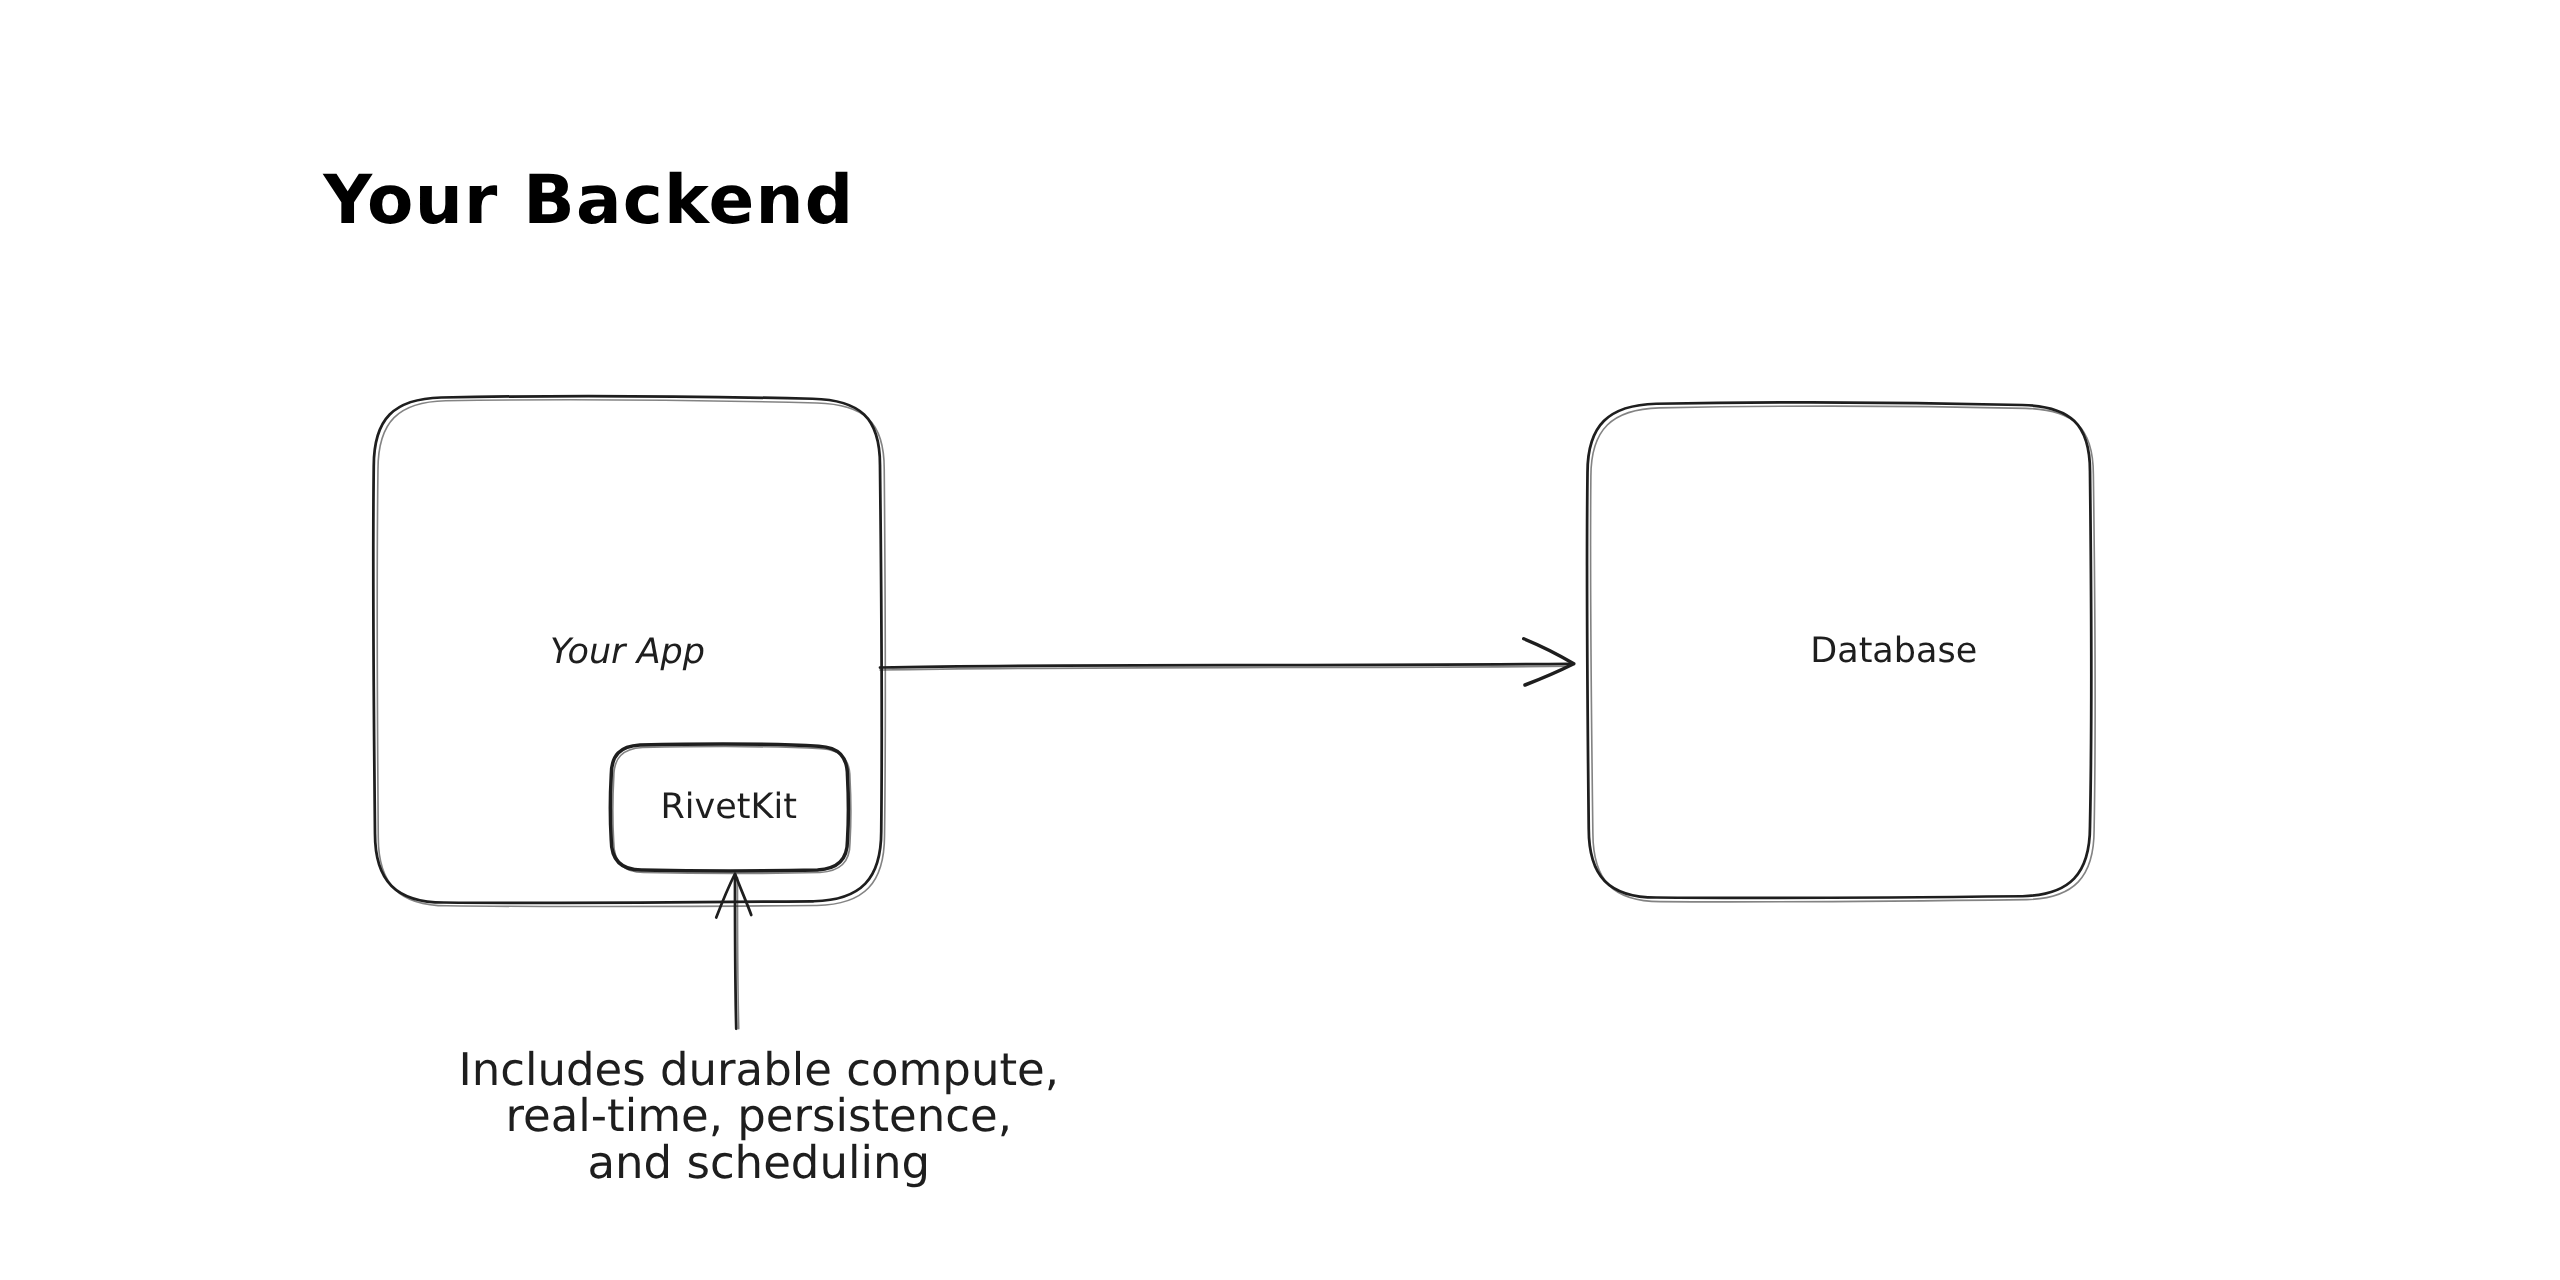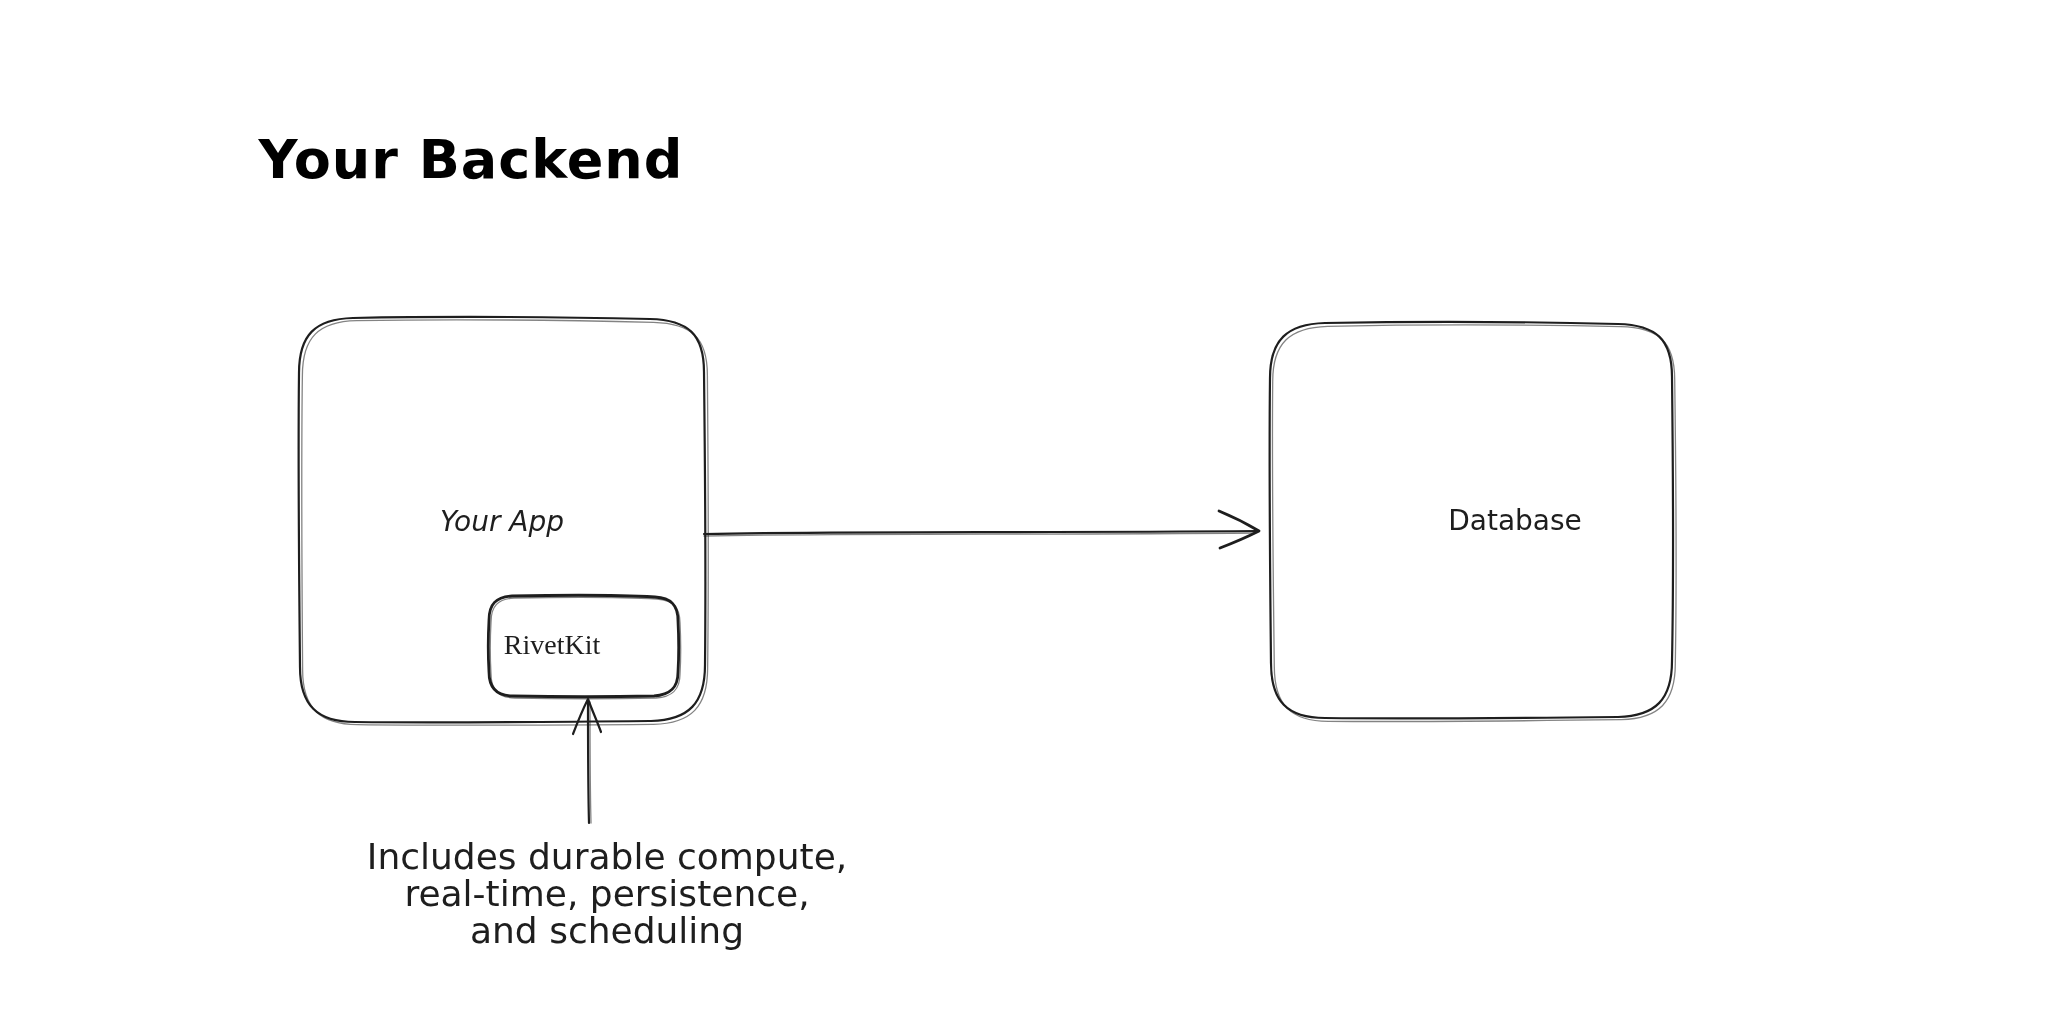--- a/index.html
+++ b/index.html
@@ -31,21 +31,21 @@
   .title-backend { left: 471px; top: 84px; }
   .title-dependencies { left: 1378px; top: 78px; }
   .node-label {
     position: absolute;
     transform: translate(-50%, -50%);
     font-size: 28px;
     color: #1e1e1e;
     white-space: nowrap;
   }
   .label-your-app { left: 502px; top: 521px; font-style: italic; }
-  .label-rivetkit { left: 552px; top: 645px; font-family: Liberation Serif, serif; }
+  .label-rivetkit { left: 583px; top: 645px; }
   .label-database { left: 1471px; top: 520px; margin-left: 44px; }
   .annotation {
     position: absolute;
     left: 607px;
     top: 838px;
     transform: translateX(-50%);
     text-align: center;
     font-size: 36px;
     line-height: 37px;
     color: #1e1e1e;

